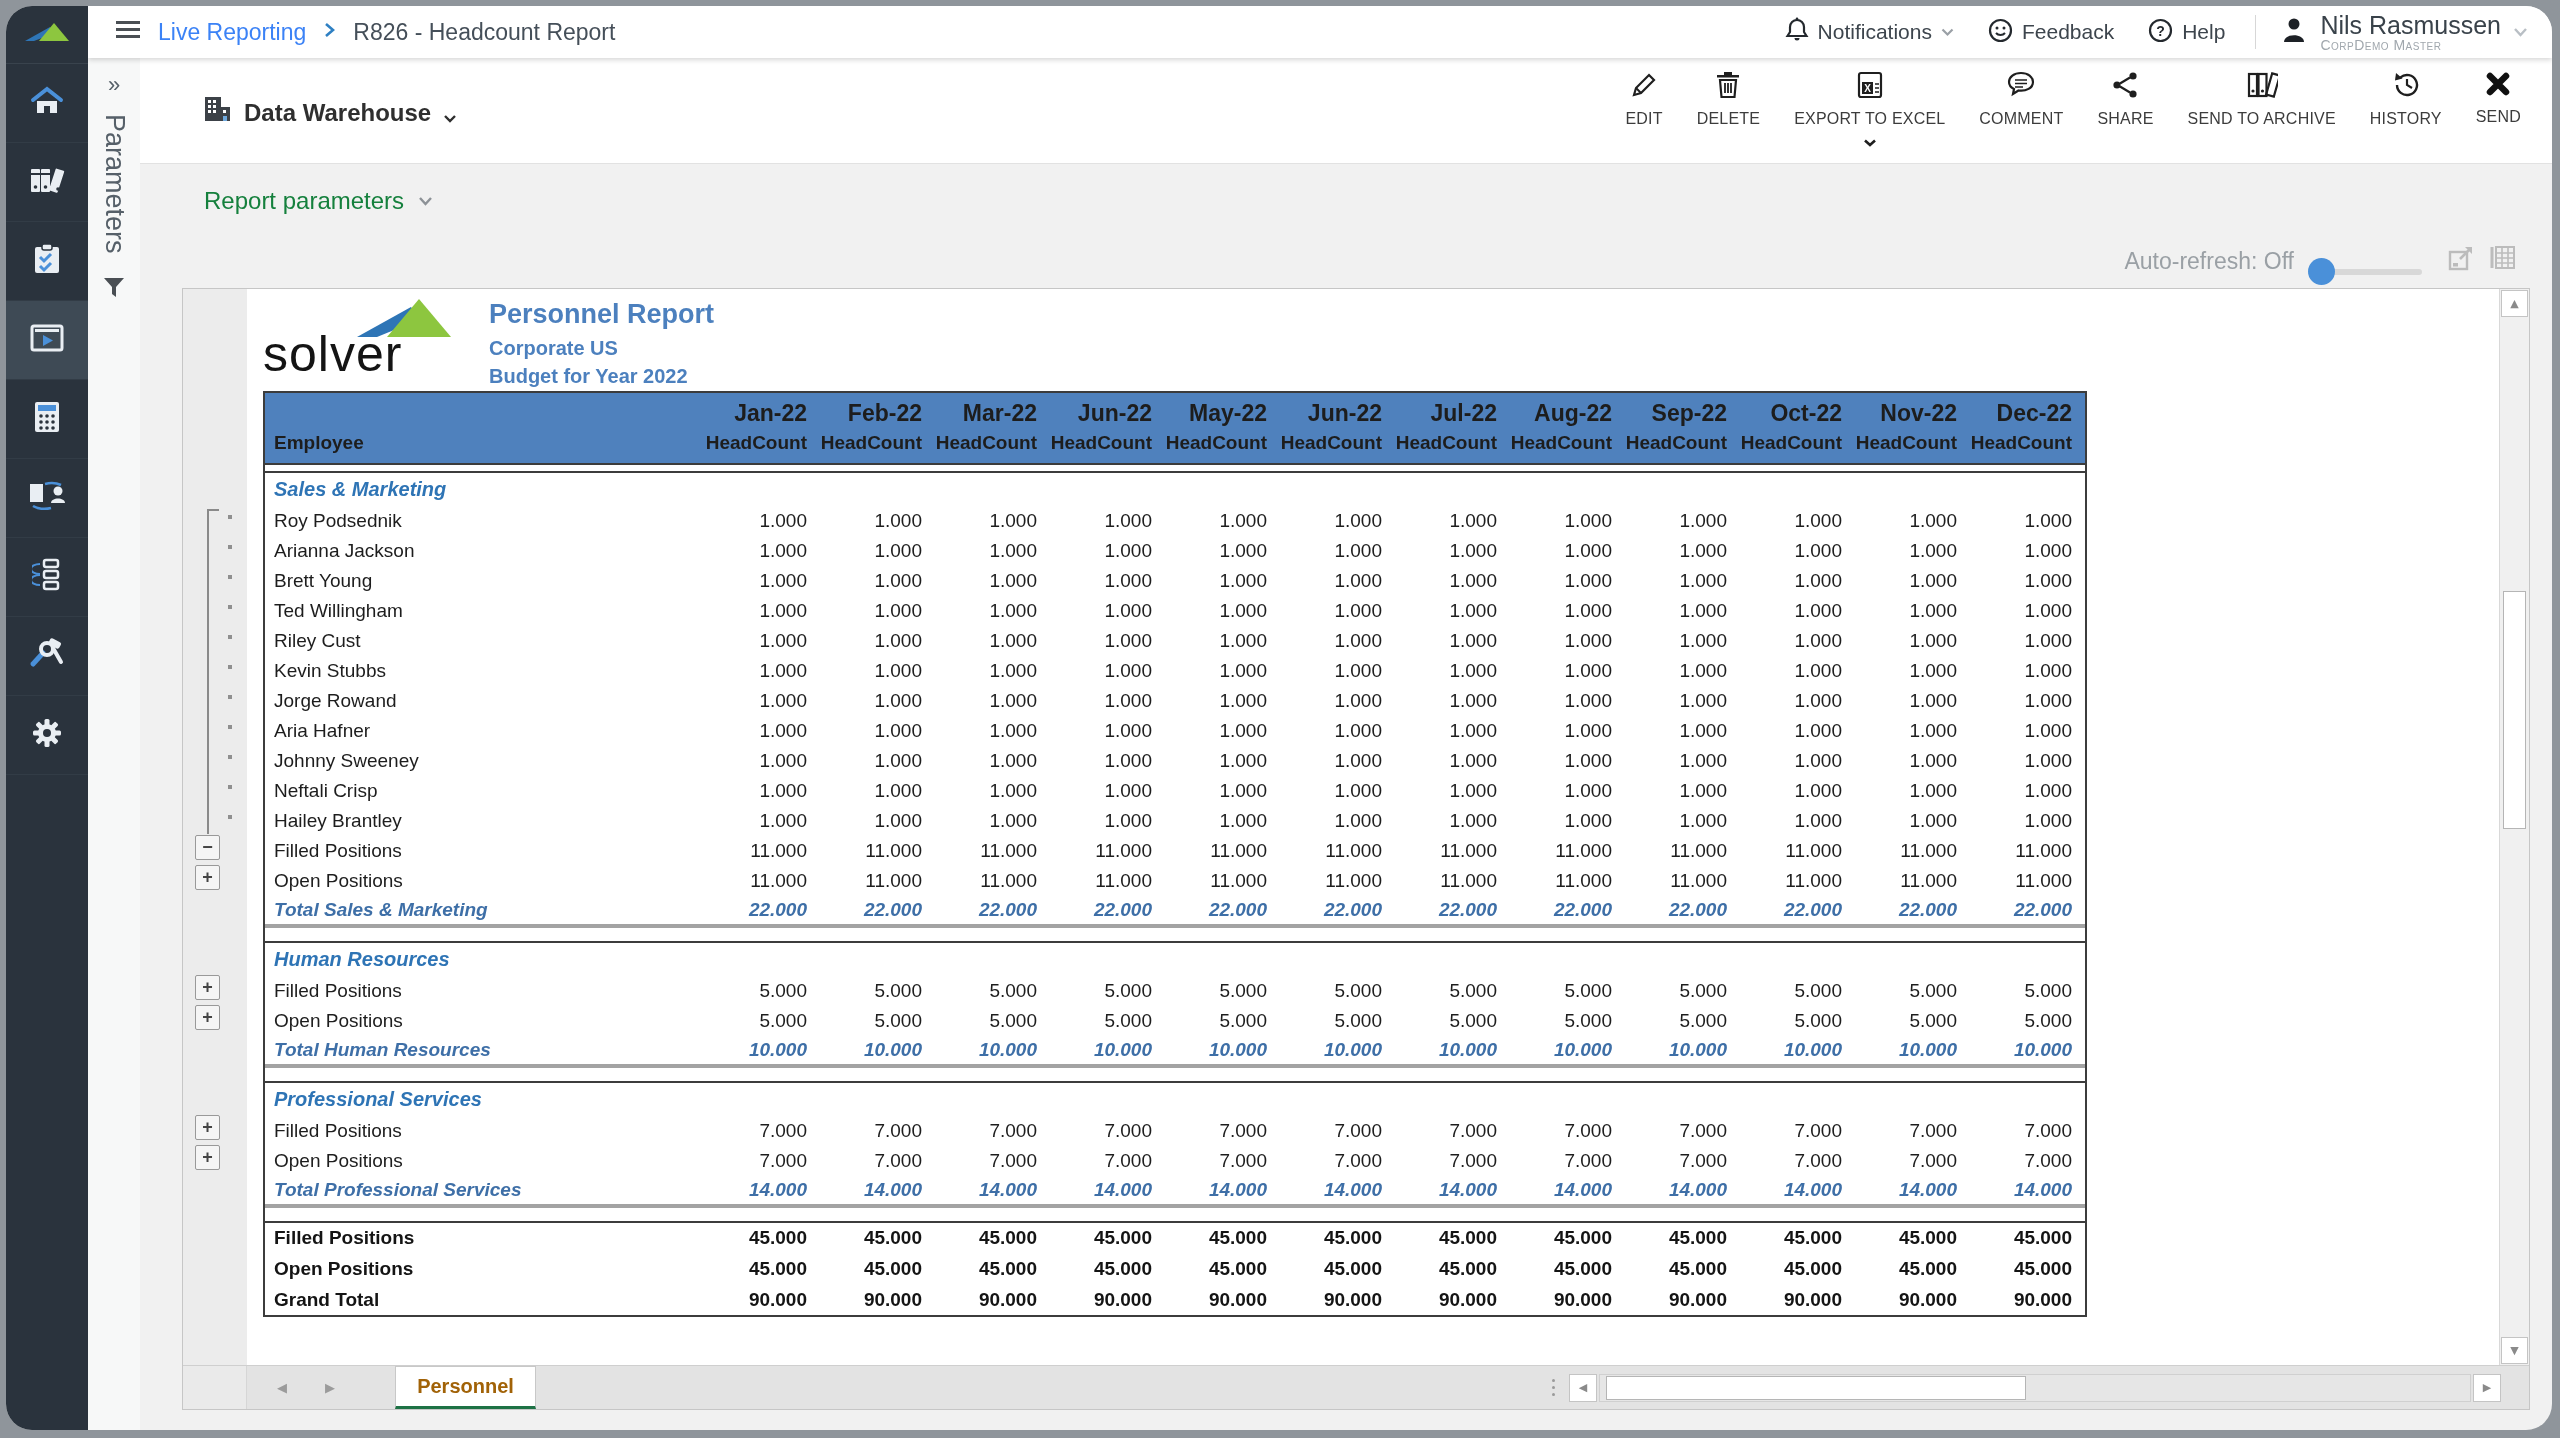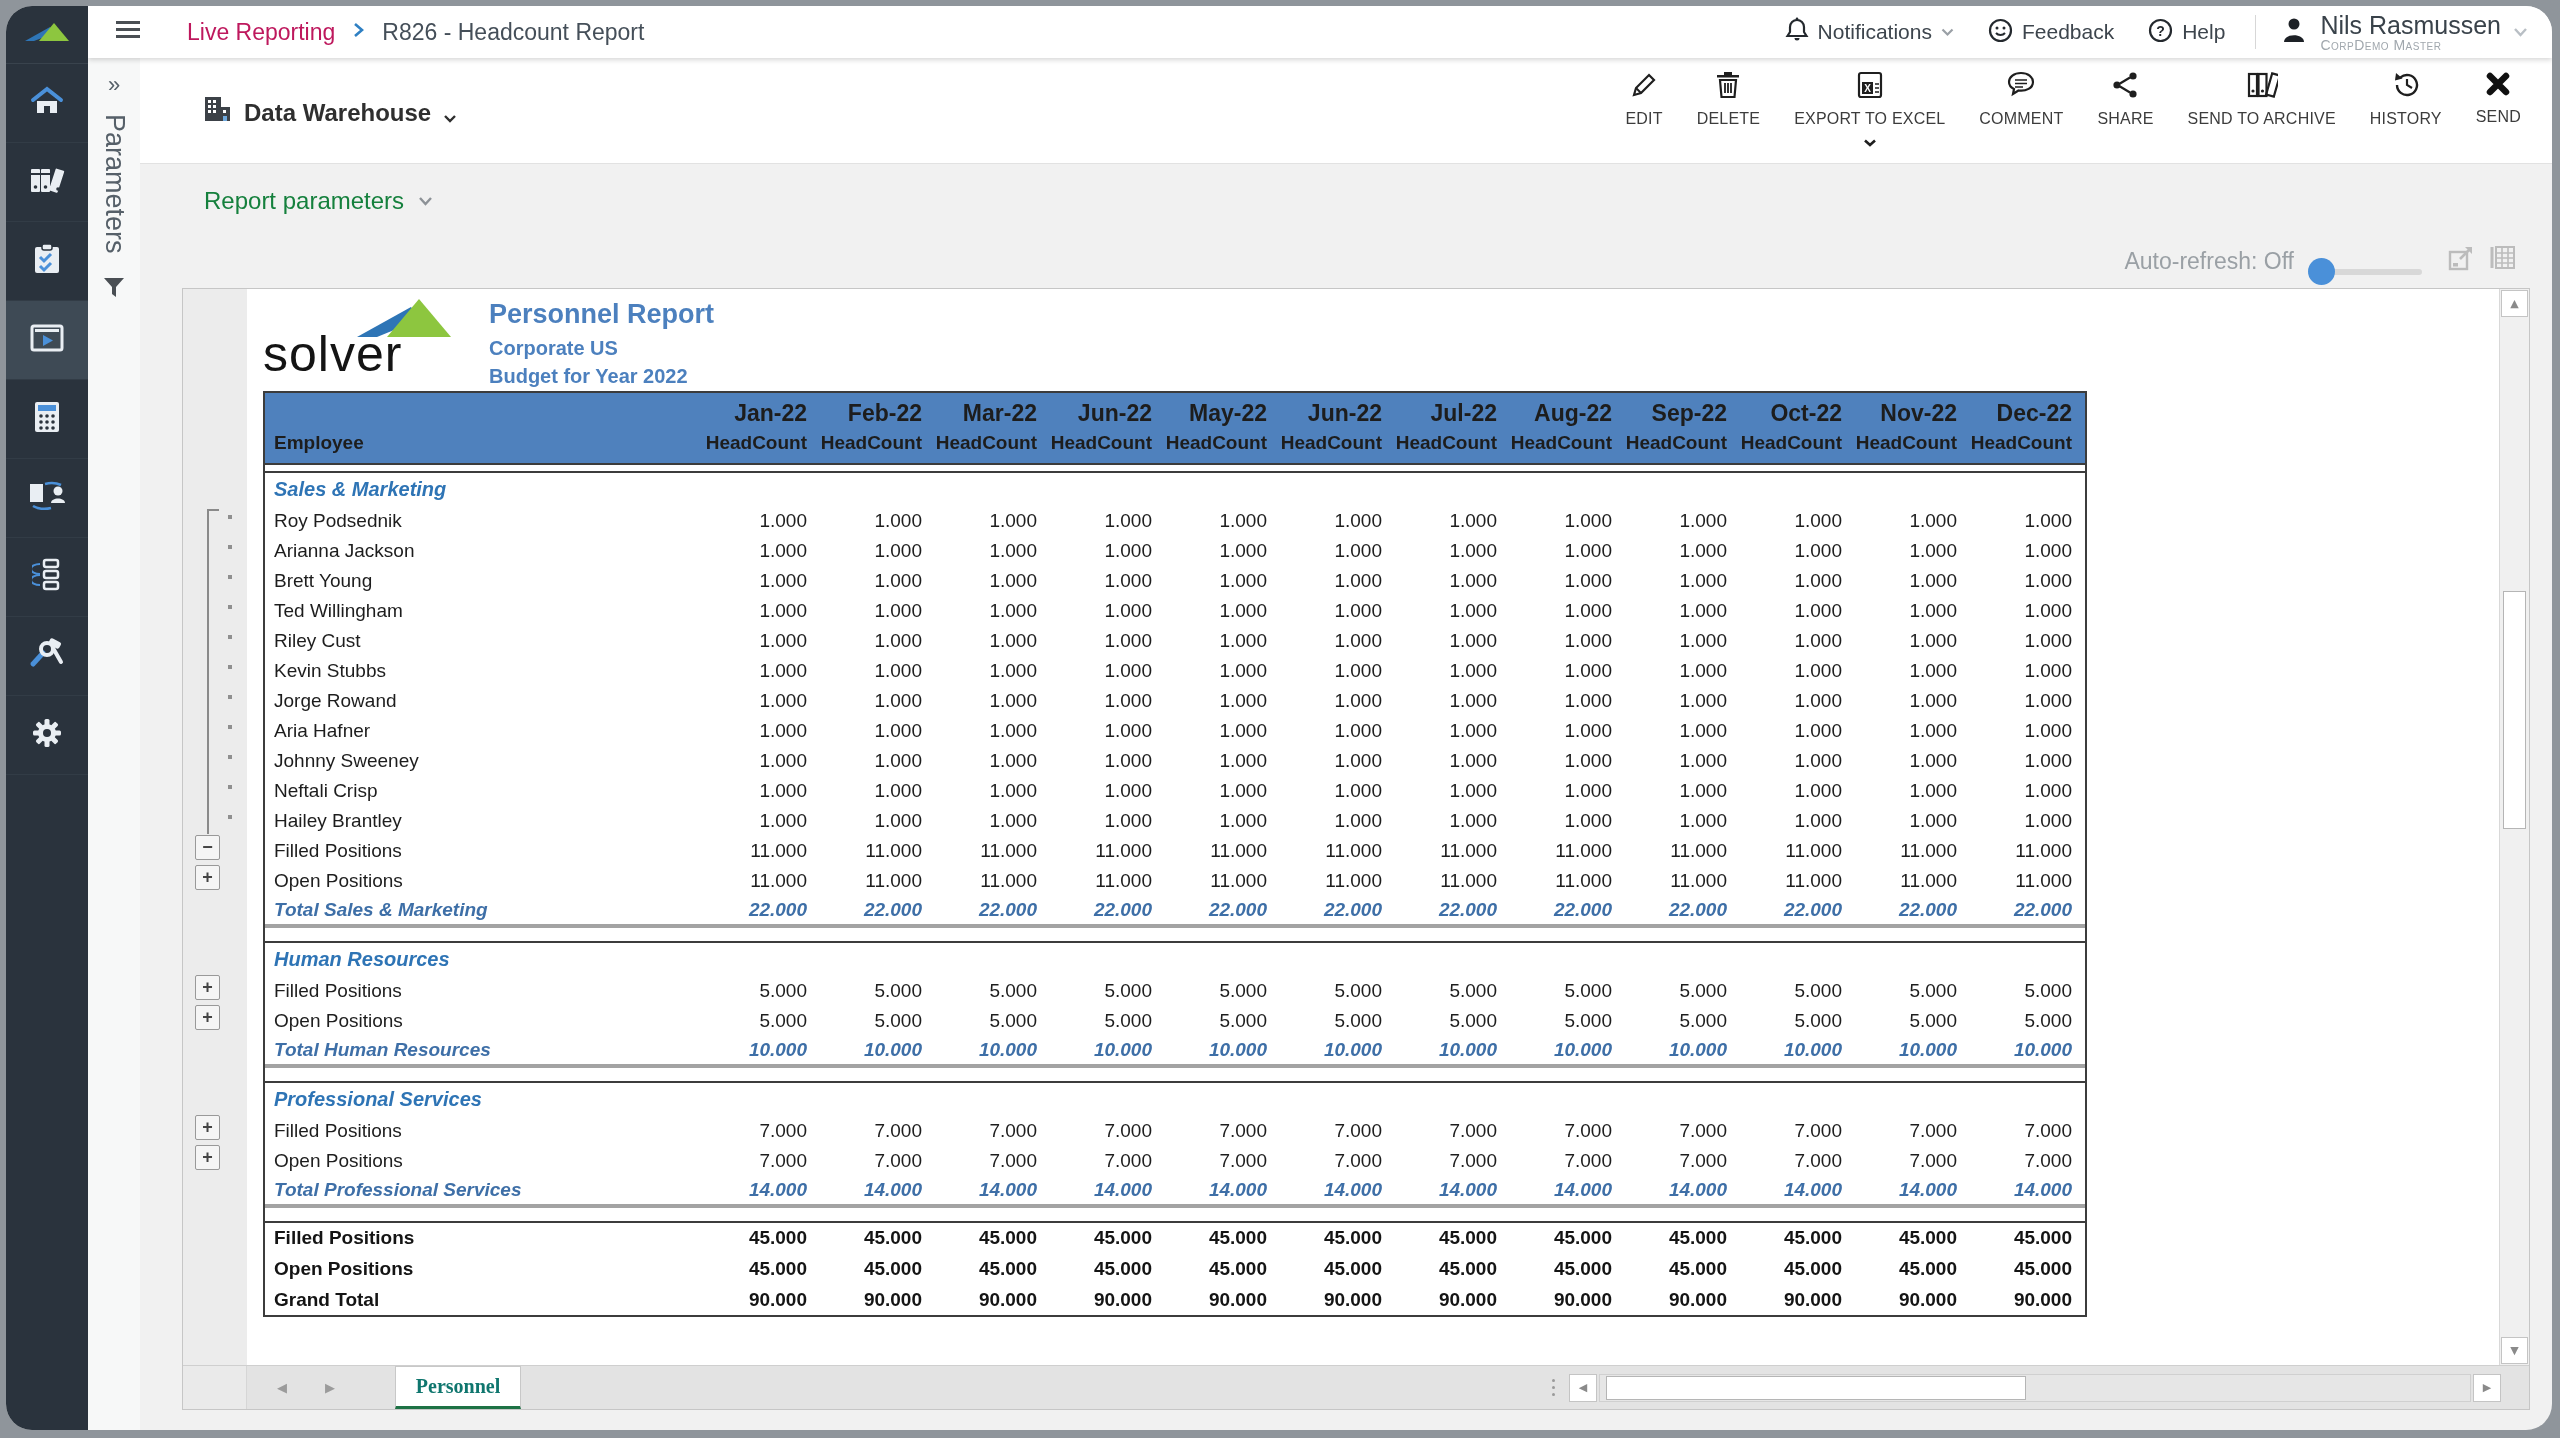--- a/index.html
+++ b/index.html
@@ -11,21 +11,21 @@
   
   .sidebar { position:absolute; left:0; top:0; bottom:0; width:82px; background:#2a333d; z-index:8; }
   .side-logo { height:58px; display:flex; align-items:center; justify-content:center; border-bottom:1px solid #39434d; }
   .side-item { height:79px; display:flex; align-items:center; justify-content:center; border-bottom:1px solid #323c46; cursor:pointer; }
   .side-item.active { background:#3e4a55; }
 
   
   .topbar { position:absolute; left:82px; top:0; right:0; height:52px; background:#ffffff;
             box-shadow:0 2px 5px rgba(0,0,0,.16); z-index:7; display:flex; align-items:center; }
   .crumb-wrap { display:flex; align-items:center; gap:18px; margin-left:28px; }
-  .crumb-section { font-size:23px; color:#be185d;margin-left:29px; }
+  .crumb-section { font-size:23px; color:#3b82f6; }
   .crumb-page { font-size:23px; color:#454f59; }
   .top-right { margin-left:auto; display:flex; align-items:center; gap:10px; margin-right:18px; }
   .top-act { display:flex; align-items:center; gap:9px; padding:0 12px; cursor:pointer; }
   .top-act span.lbl { font-size:21px; color:#3d454d; }
   .top-divider { width:1px; height:34px; background:#d7d7d7; margin:0 8px; }
   .user-box { display:flex; align-items:center; gap:12px; padding:0 6px; cursor:pointer; }
   .user-text { display:flex; flex-direction:column; line-height:1.05; }
   .user-name { font-size:25px; color:#39424a; }
   .user-role { font-size:14px; color:#a0a7ad; font-variant:small-caps; letter-spacing:.5px; }
 
@@ -100,22 +100,22 @@
   tr.gap8 td { height:8px; } tr.gap16 td { height:16px; }
   tr.sec-top td { border-top:2px solid #3c3c3c; }
   tr.sec-bottom td { border-bottom:4px solid #a3a3a3; }
 
   
   .strip { position:absolute; left:0; right:0; bottom:0; height:44px; background:#e3e3e3; border-top:1px solid #cfcfcf;
            display:flex; align-items:stretch; }
   .strip-corner { width:64px; background:#eaeaea; border-right:1px solid #d6d6d6; }
   .tab-arrow { font-family:"DejaVu Sans",sans-serif; font-size:13px; color:#9b9b9b; align-self:center; cursor:pointer; }
   .tab-arrow.a1 { margin-left:30px; } .tab-arrow.a2 { margin-left:38px; }
-  .sheet-tab { margin-left:60px; width:126px; background:#ffffff; border:1px solid #c8c8c8; border-bottom:3px solid #1e7245;
-               display:flex; align-items:center; justify-content:center; font-size:20px; font-weight:bold; color:#0f766e; cursor:pointer;font-family:Liberation Serif, serif; }
+  .sheet-tab { margin-left:60px; width:141px; background:#ffffff; border:1px solid #c8c8c8; border-bottom:3px solid #1e7245;
+               display:flex; align-items:center; justify-content:center; font-size:20px; font-weight:bold; color:#a16207; cursor:pointer; }
   .strip-spacer { flex:1; }
   .handle-dots { display:flex; flex-direction:column; gap:4px; justify-content:center; margin-right:14px; cursor:pointer; }
   .handle-dots i { width:3px; height:3px; background:#9a9a9a; border-radius:50%; }
   .hscroll { width:932px; display:flex; align-items:center; margin-right:28px; }
   .h-btn { width:28px; height:28px; background:#fff; border:1px solid #c4c4c4; display:flex; align-items:center;
            justify-content:center; font-family:"DejaVu Sans",sans-serif; font-size:11px; color:#8a8a8a; cursor:pointer; }
   .h-track { flex:1; height:28px; background:#e6e6e6; border:1px solid #d0d0d0; position:relative; margin:0 2px; cursor:pointer; }
   .h-thumb { position:absolute; left:6px; top:1px; bottom:1px; width:420px; background:#fff; border:1px solid #b5b5b5; cursor:pointer; }
 </style>
 </head>

